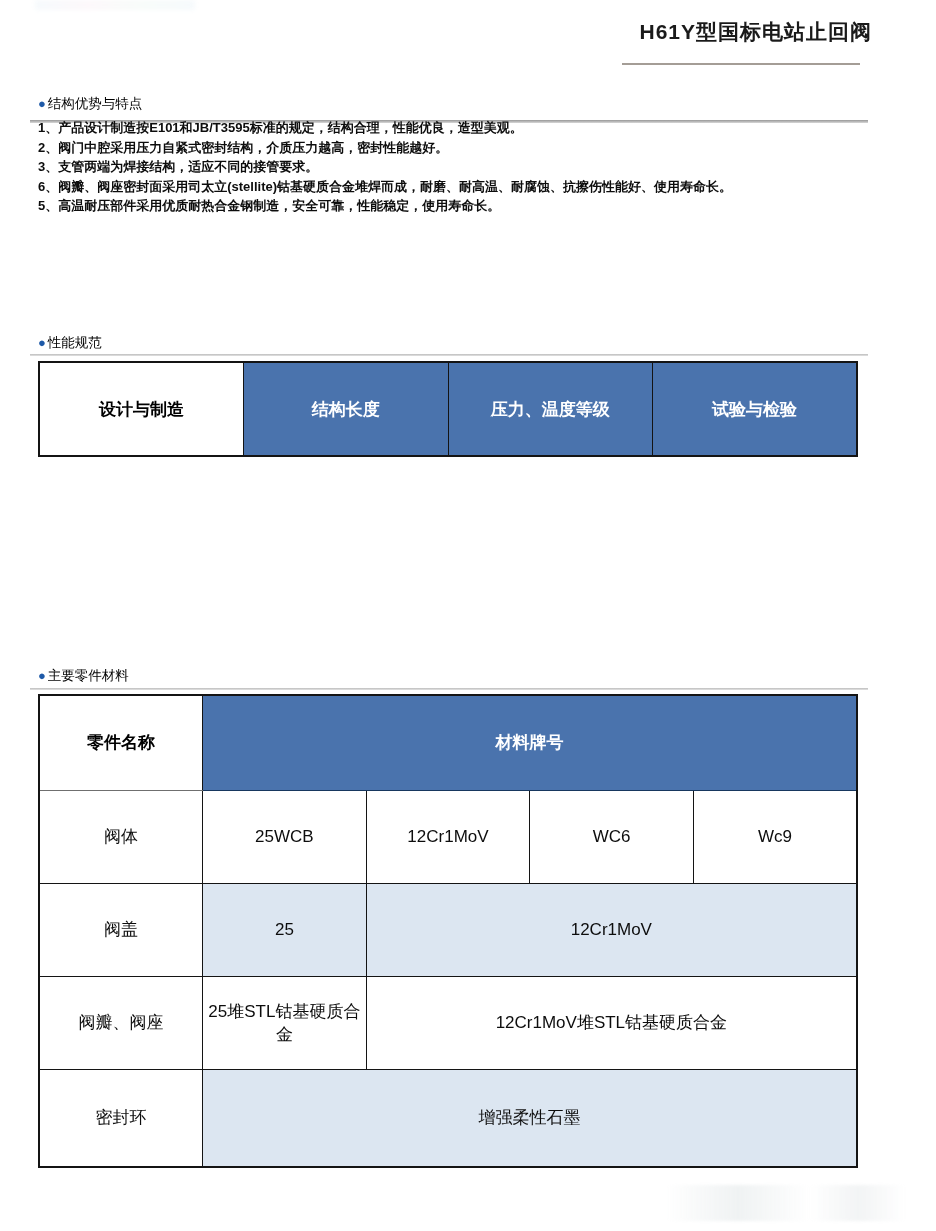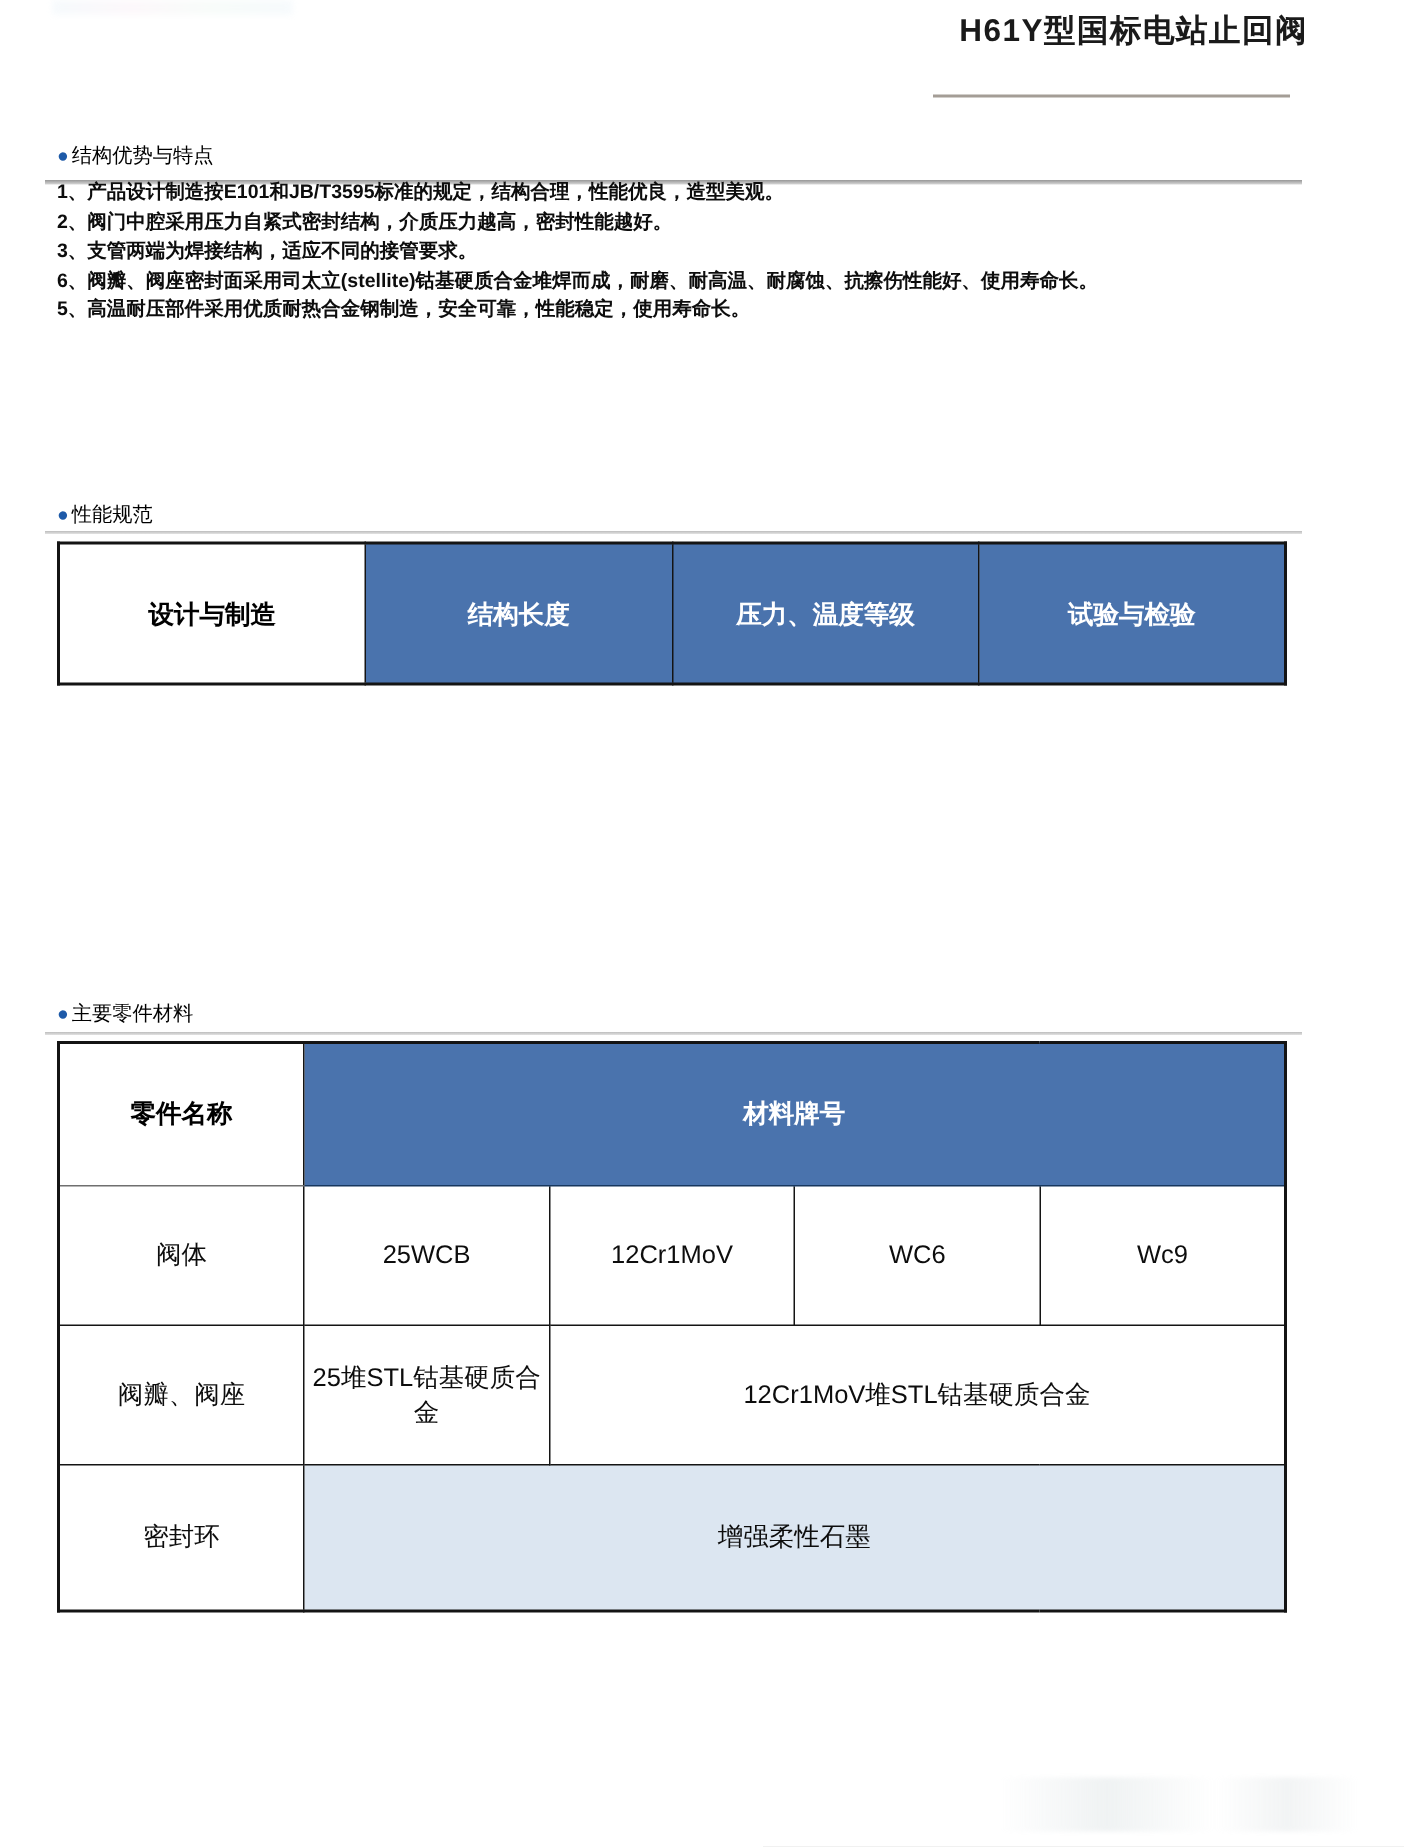--- a/index.html
+++ b/index.html
@@ -23,21 +23,21 @@
   }
   .wm-bottom {
     position: absolute; right: 30px; bottom: 10px; width: 240px; height: 36px;
     background:
       linear-gradient(90deg, transparent, #b9c6c9 30%, transparent 60%, #c5cdd0 80%, transparent);
     opacity: 0.22; filter: blur(1.5px);
   }
 
   
   .title {
-    position: absolute; top: 6px; right: 64px;
+    position: absolute; top: 18px; right: 64px;
     font-size: 21px; font-weight: bold; letter-spacing: 1px; color: #1a1a1a;
     white-space: nowrap;
   }
   .title-underline {
     position: absolute; top: 63px; right: 76px; width: 238px; height: 2px;
     background: #a49d96;
   }
 
   
   .sec-head { position: absolute; left: 38px; font-size: 13.5px; font-weight: normal; color: #000; }
@@ -140,20 +140,25 @@
       <th class="blue-cell" colspan="4">材料牌号</th>
     </tr>
     <tr>
       <td class="part">阀体</td>
       <td>25WCB</td>
       <td>12Cr1MoV</td>
       <td>WC6</td>
       <td>Wc9</td>
     </tr>
     <tr>
+      <td class="part">阀盖</td>
+      <td class="lblue">25</td>
+      <td class="lblue" colspan="3">12Cr1MoV</td>
+    </tr>
+    <tr>
       <td class="part">阀瓣、阀座</td>
       <td>25堆STL钴基硬质合金</td>
       <td colspan="3">12Cr1MoV堆STL钴基硬质合金</td>
     </tr>
     <tr class="last">
       <td class="part">密封环</td>
       <td class="lblue" colspan="4">增强柔性石墨</td>
     </tr>
   </tbody>
     </table>

